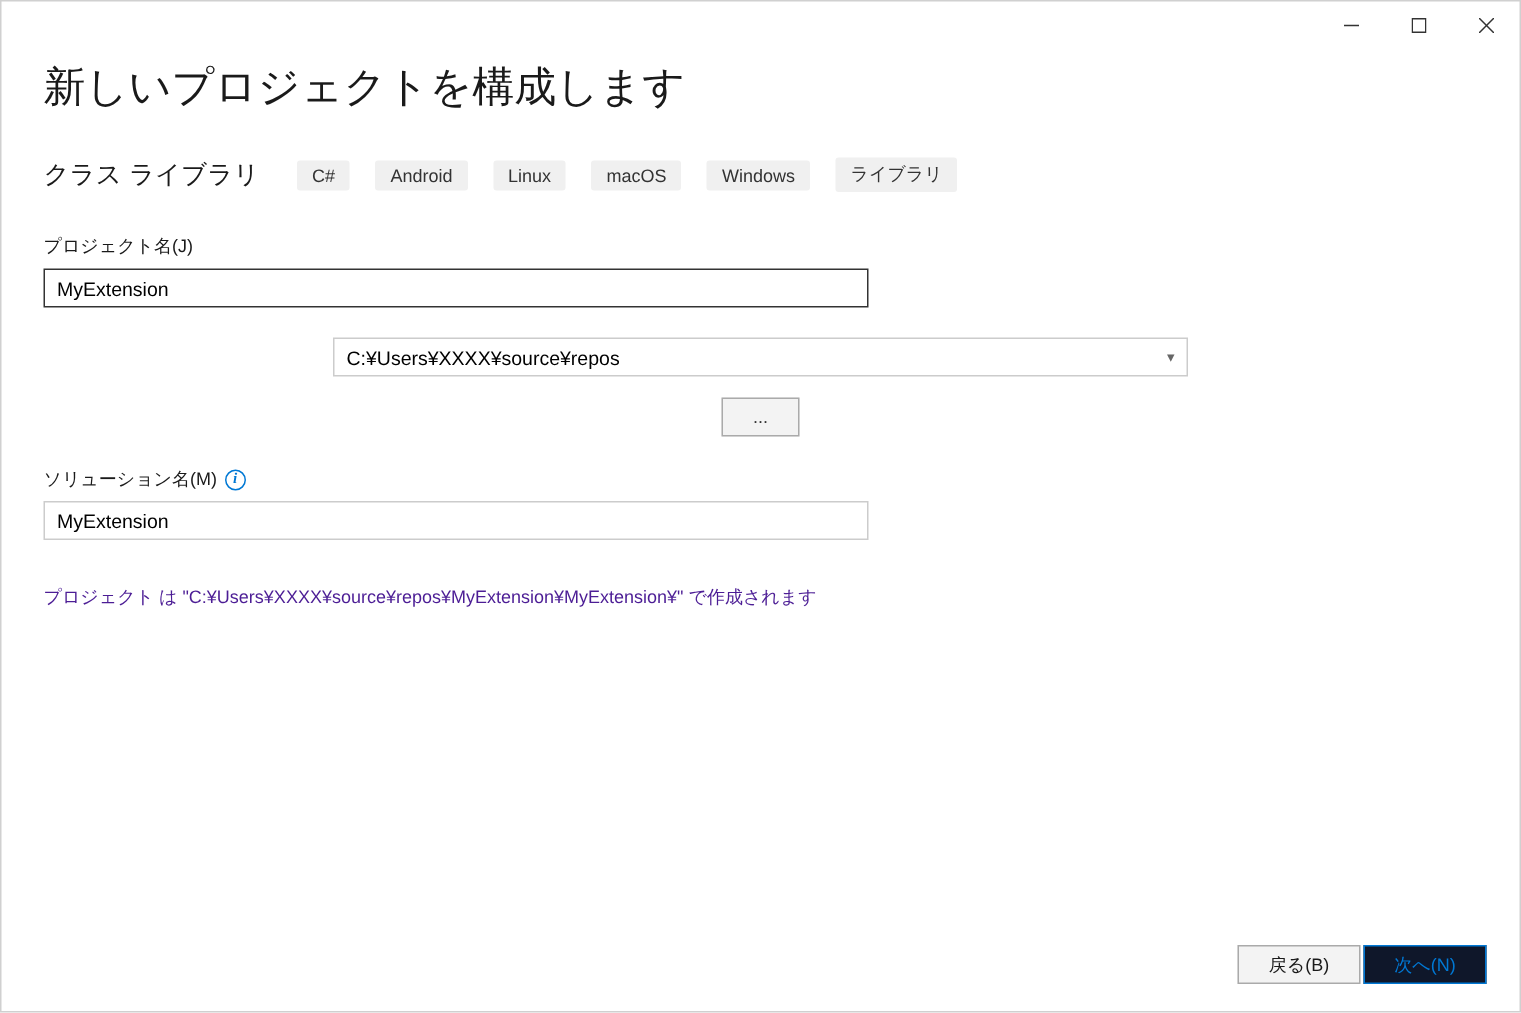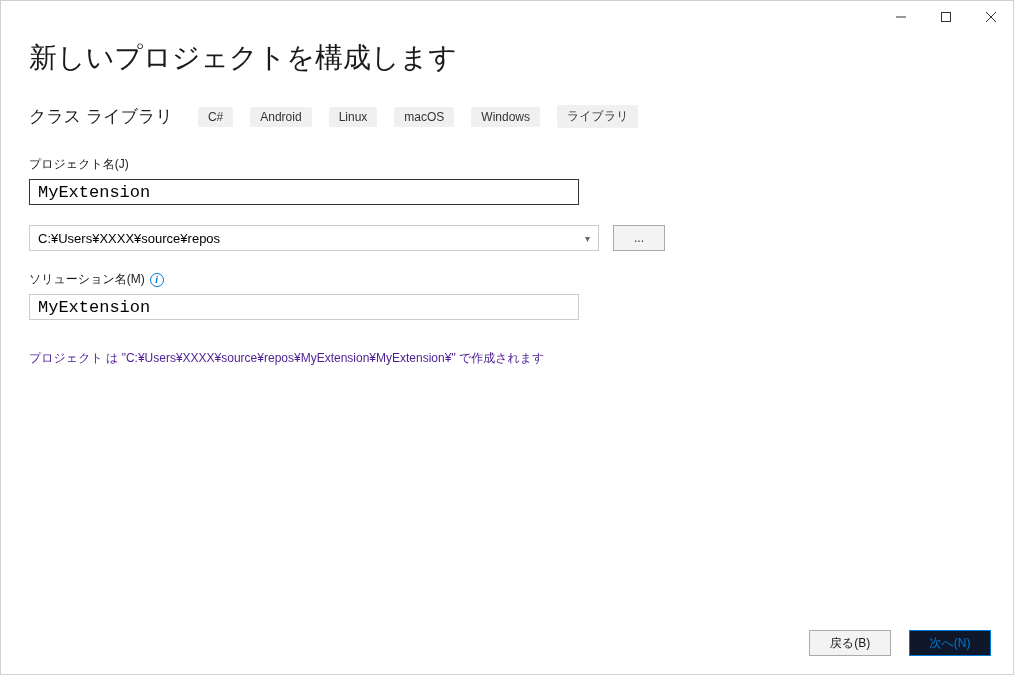--- a/index.html
+++ b/index.html
@@ -98,33 +98,34 @@
       font-weight: bold;
       font-style: italic;
       font-family: Georgia, serif;
     }
     
     .text-input {
       width: 550px;
       height: 26px;
       border: 1px solid #333;
       padding: 2px 8px;
-      font-size: 17px;
-      font-family: Liberation Mono, monospace;
+      font-size: 13px;
+      font-family: Liberation Sans, sans-serif;
       outline: none;
     }
     
     .text-input.light {
       border: 1px solid #cccccc;
     }
     
     .location-row {
       display: flex;
       align-items: center;
       gap: 14px;
+      flex-direction: column;
     }
     
     .location-select {
       width: 570px;
       height: 26px;
       border: 1px solid #cccccc;
       padding: 2px 8px;
       font-size: 13px;
       font-family: inherit;
       display: flex;
@@ -175,21 +176,21 @@
       font-size: 12px;
       color: #4c1d95;
       margin-top: 30px;
     }
     
     .footer {
       position: absolute;
       bottom: 18px;
       right: 22px;
       display: flex;
-      gap: 18px;
+      gap: 2px;
       padding-left: 33px;
     }
     
     .footer-btn {
       width: 82px;
       height: 26px;
       font-size: 12px;
       cursor: pointer;
       display: flex;
       align-items: center;

